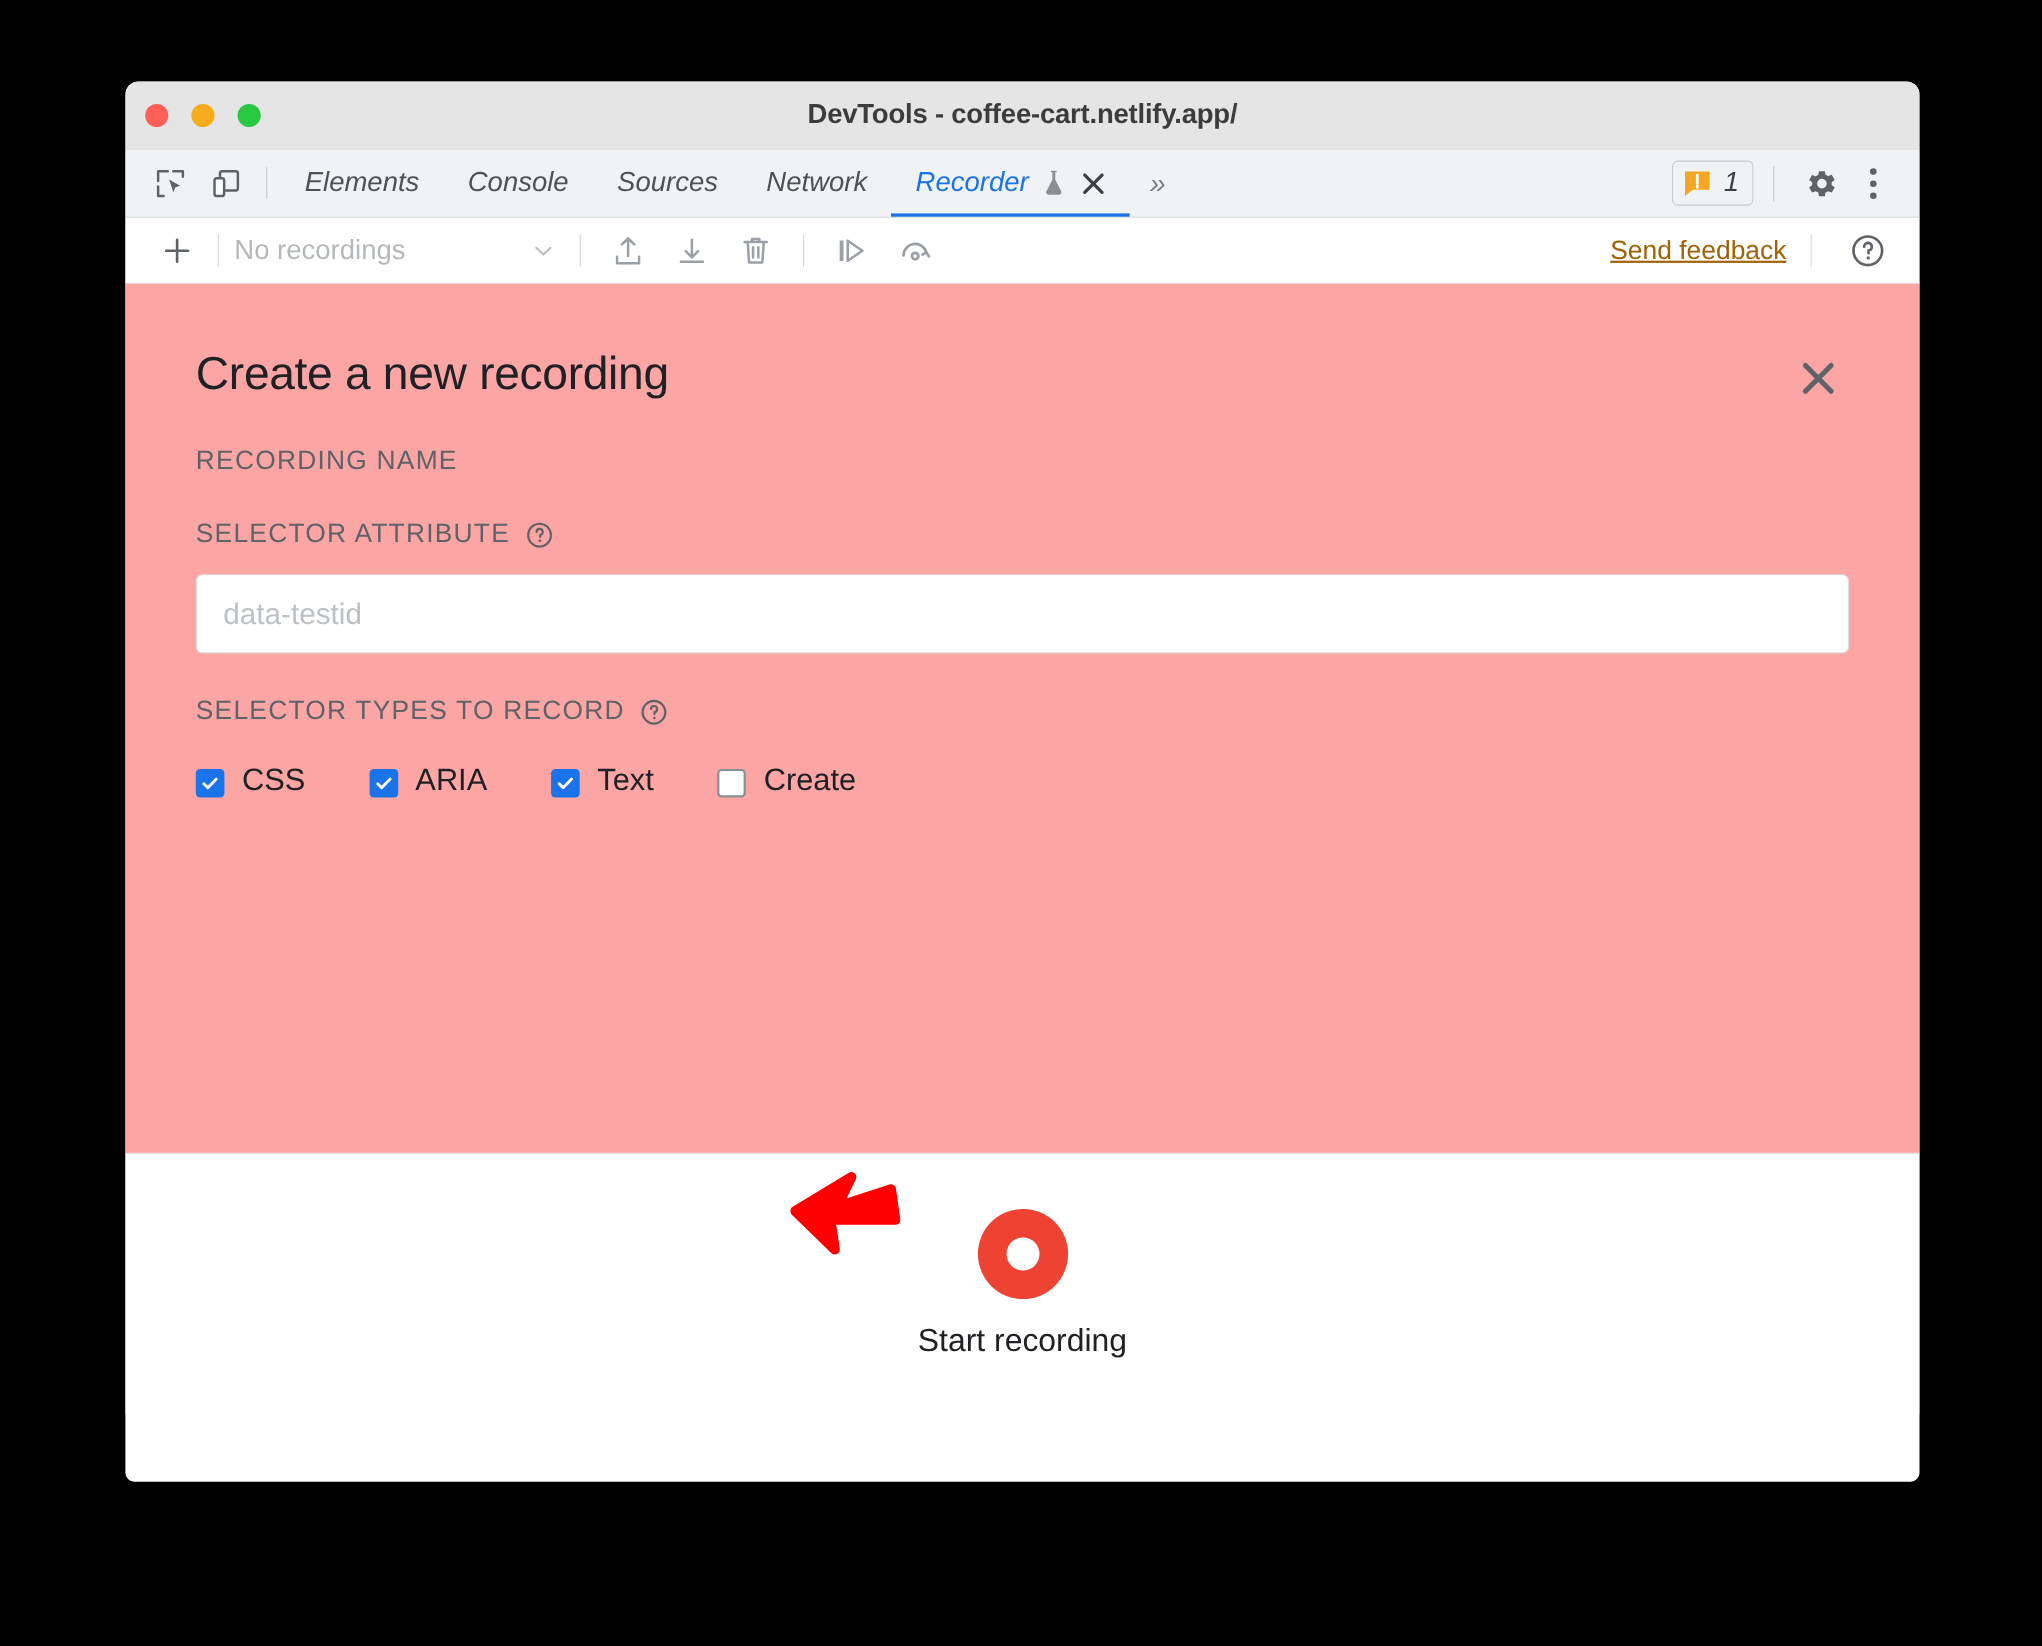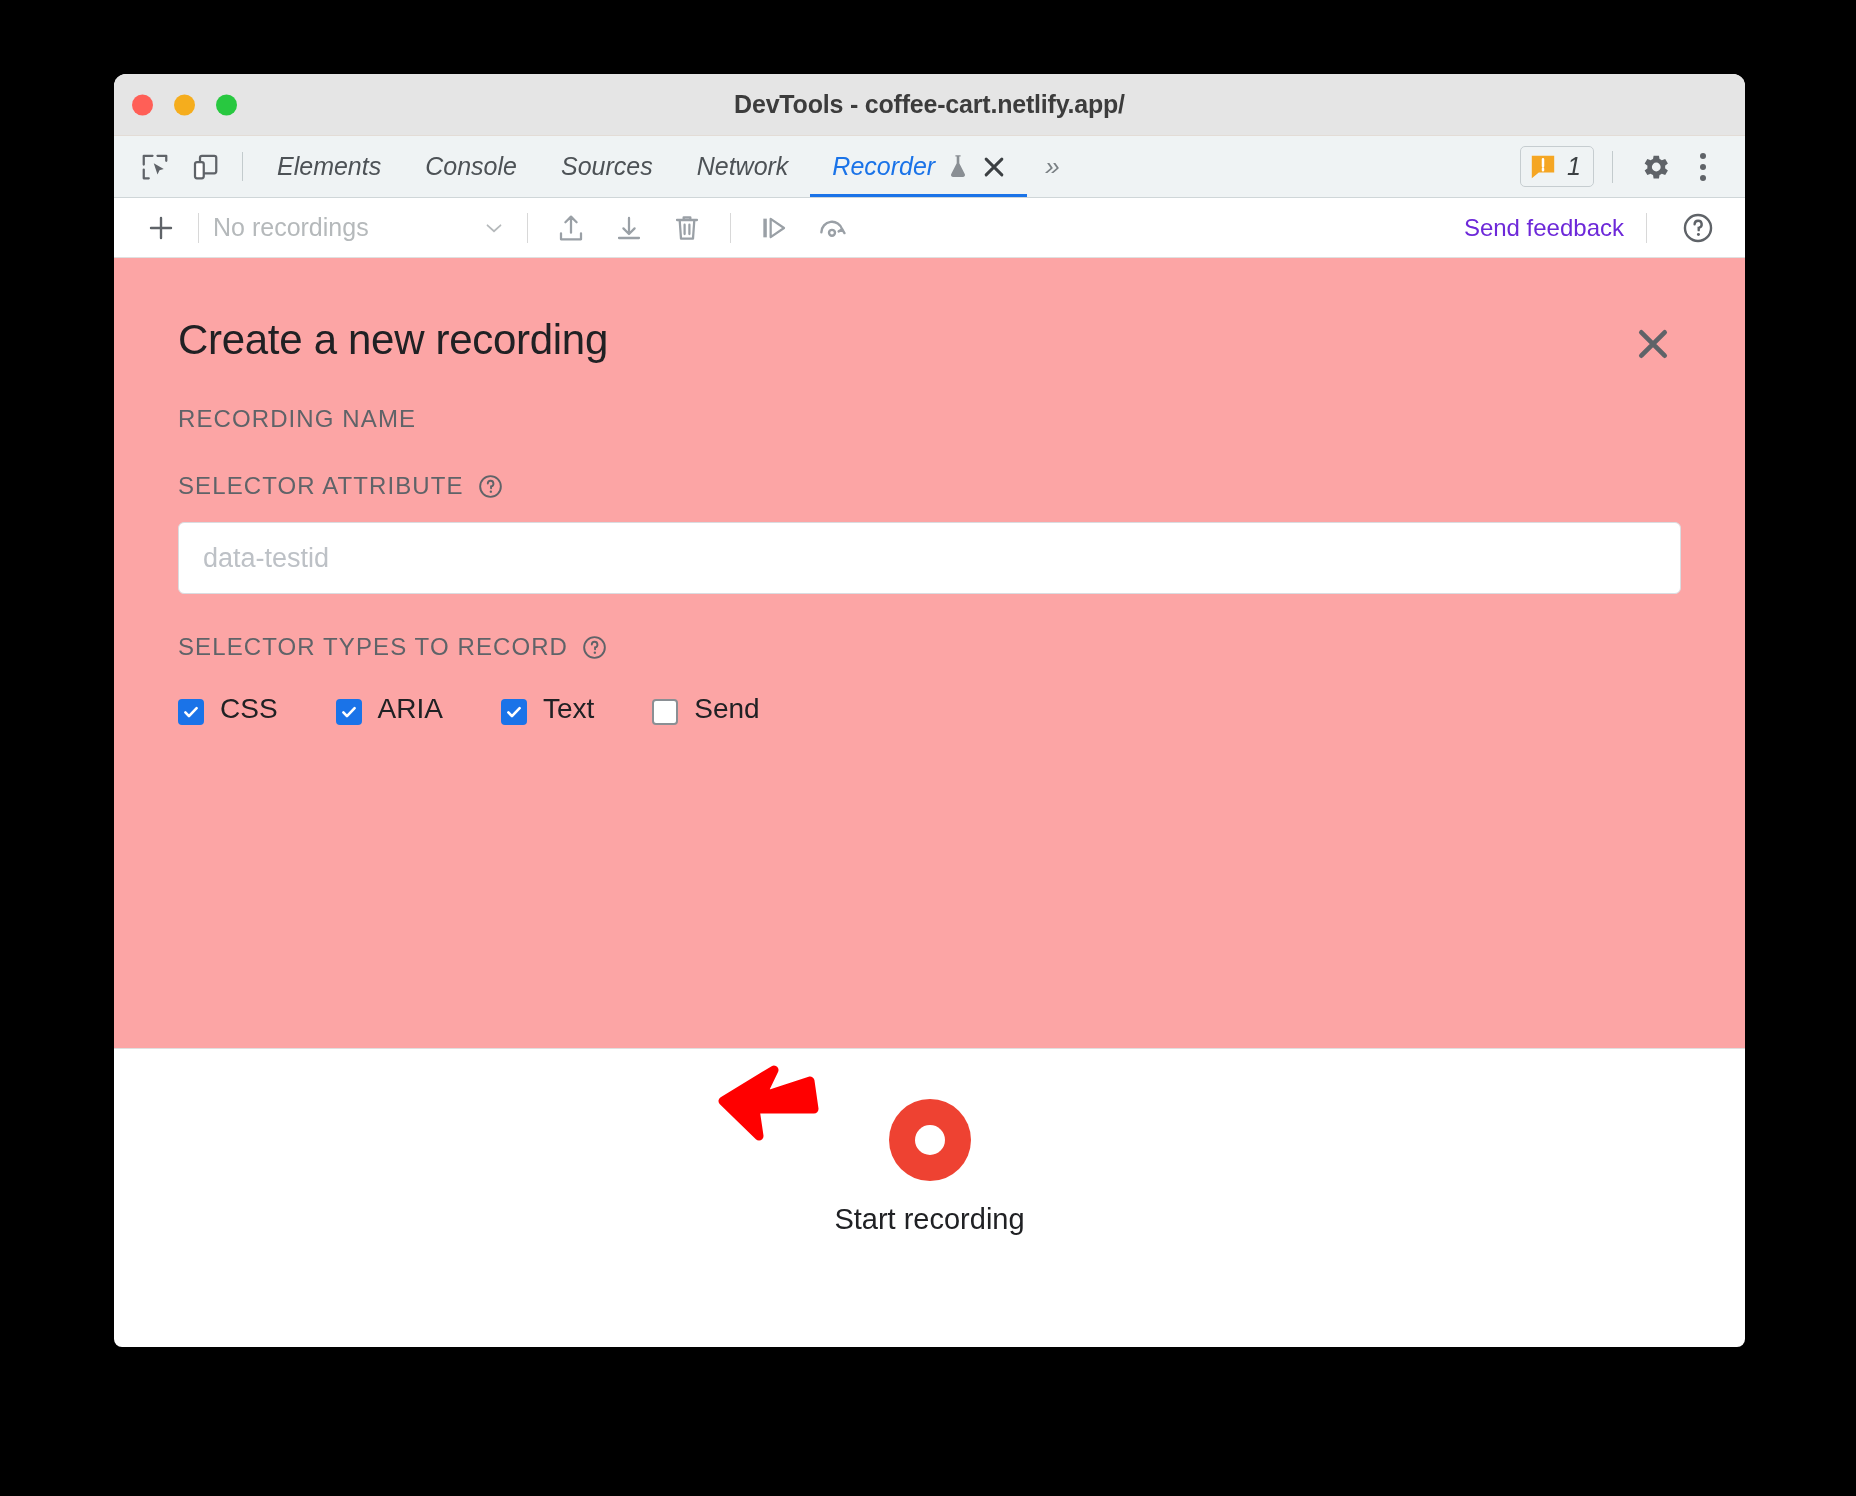--- a/index.html
+++ b/index.html
@@ -154,21 +154,22 @@
     width: 58px; height: 46px;
     display: flex; align-items: center; justify-content: center;
   }
   .toolbar-right {
     margin-left: auto;
     display: flex;
     align-items: center;
   }
   .feedback-link {
     font-size: 24px;
-    color: #6d28d9;
+    color: #a16207;
+    text-decoration: underline;
     white-space: nowrap;
   }
 
   
   .content {
     position: relative;
     height: 790px;
     background: #fca5a5;
     padding: 58px 64px 0 64px;
   }
@@ -485,21 +486,21 @@
           <span class="cb-box checked">
             <svg width="18" height="18" viewBox="0 0 16 16">
               <path d="M3 8.4l3.2 3.3L13 4.6" stroke="#ffffff" stroke-width="2.3" fill="none" stroke-linecap="round" stroke-linejoin="round"></path>
             </svg>
           </span>
           <span class="cb-label">Text</span>
         </label>
 
         <label class="cb-item">
           <span class="cb-box unchecked"></span>
-          <span class="cb-label">Send</span>
+          <span class="cb-label">Create</span>
         </label>
       </div>
     </div>
 
     <svg class="arrow-annot" viewBox="0 0 110 90">
       <path d="M95 24 L46 40 L59 13 L8 44 L44 79 L40 52 L99 52 Z" fill="#ff0000" stroke="#ff0000" stroke-width="9" stroke-linejoin="round"></path>
     </svg>
   </div>
 
   <div class="footer">

